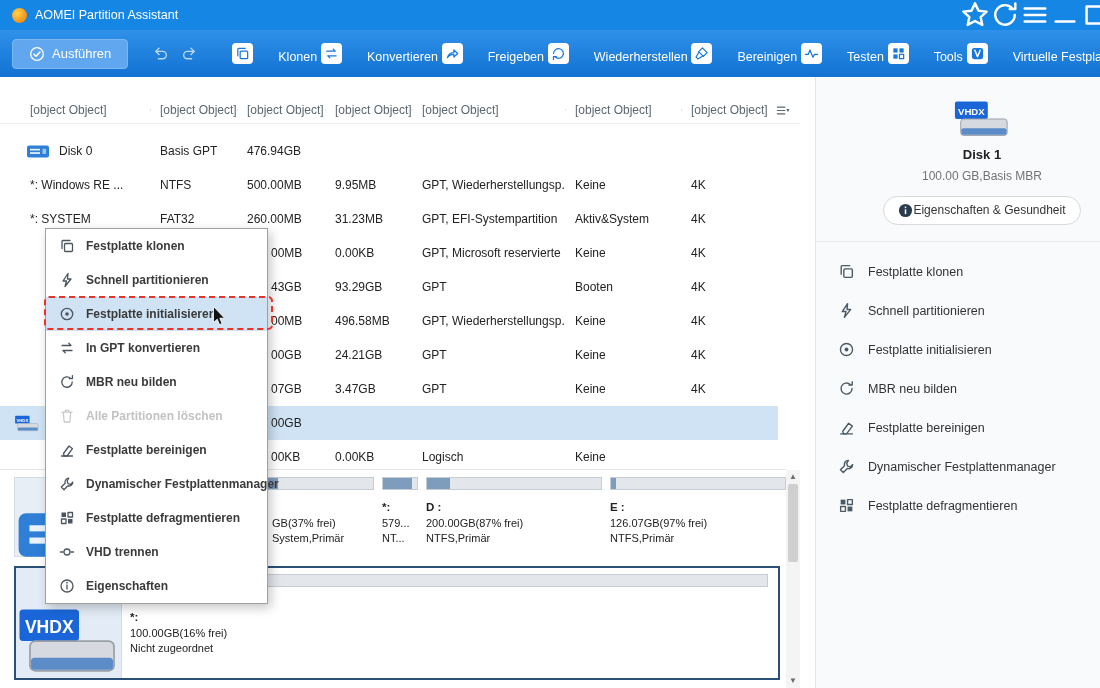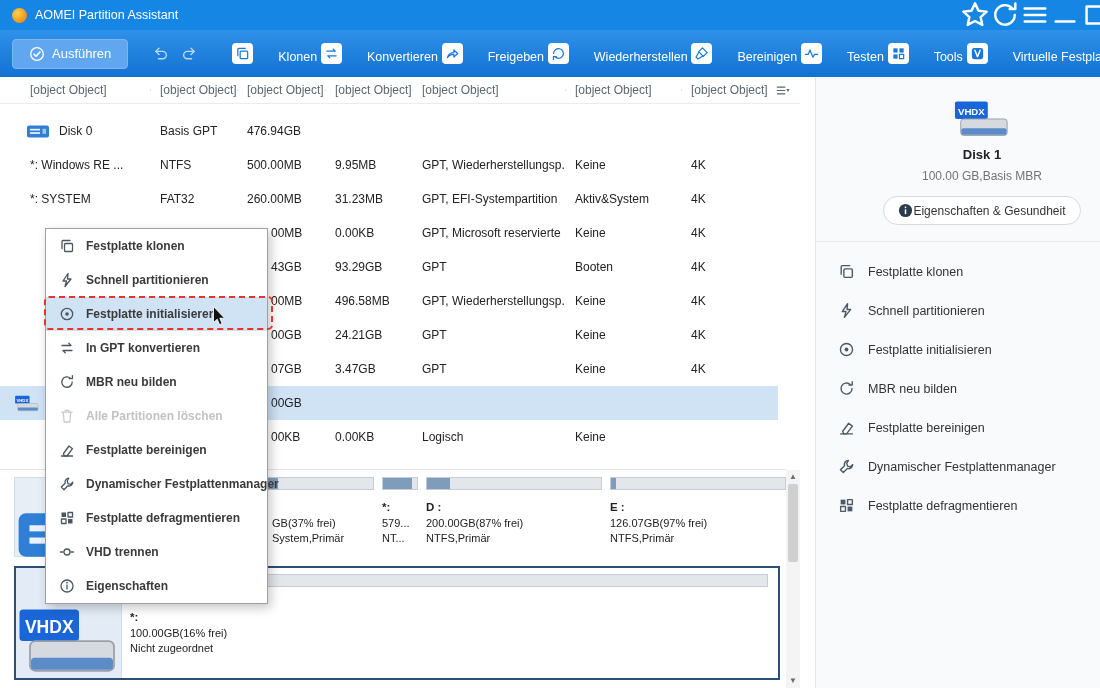--- a/index.html
+++ b/index.html
@@ -26,21 +26,21 @@
   .ur-ic{width:17px;height:17px;color:#cfe2f7;opacity:.9;}
   .tb-items{flex:1;display:flex;justify-content:space-between;margin:0 16px 0 34px;}
   .tb-item{display:flex;align-items:flex-end;gap:25px;font-size:12.5px;white-space:nowrap;}
   .tb-item .ib{width:21px;height:21px;background:#fff;border-radius:4px;color:#1677dc;
                display:flex;align-items:center;justify-content:center;box-sizing:border-box;padding:3px;}
   .ib svg,.tb-ic svg,.ur-ic svg,.dl-icon svg,.rp-icon svg,.row-icon svg{width:100%;height:100%;display:block;}
 
   
   .left-pane{position:absolute;left:0;top:77px;width:800px;bottom:0;background:#fff;}
   .thead{height:26px;display:grid;grid-template-columns:150px 87px 88px 87px 153px 116px 89px 1fr;
-         align-items:center;color:#5c6770;font-size:12px;border-bottom:1px solid #ececec;}
+         align-items:center;color:#5c6770;font-size:12px;border-bottom:1px solid #ececec;margin-top:20px;}
   .hc{position:relative;padding-left:10px;white-space:nowrap;overflow:hidden;}
   .hc:not(:first-child)::before{content:"";position:absolute;left:0;top:6px;bottom:6px;width:1px;background:#e3e3e3;}
   .thead .hc:first-child{padding-left:30px;}
   .hcfg{display:flex;justify-content:flex-end;padding-right:10px;color:#5c6770;}
   .hcfg svg{width:15px;height:15px;}
   .tbody{padding-top:10px;}
   .trow{display:grid;grid-template-columns:150px 87px 88px 87px 153px 116px 89px 1fr;height:34px;
         align-items:center;font-size:12px;color:#222;}
   .cell{padding-left:10px;white-space:nowrap;overflow:hidden;}
   .c-name{padding-left:30px;display:flex;align-items:center;gap:7px;}
@@ -78,21 +78,21 @@
   .sb-btn{height:14px;line-height:14px;}
   .sb-thumb{width:10px;height:78px;background:#cfcfcf;border-radius:2px;}
   .sb-space{flex:1;}
 
   
   .right-panel{position:absolute;left:815px;right:0;top:77px;bottom:0;background:#f8fafb;
                border-left:1px solid #e3e6e9;box-sizing:border-box;}
   .rp-icon{width:58px;height:40px;margin:22px auto 8px;}
   .rp-name{text-align:center;font-weight:bold;font-size:13px;color:#222;}
   .rp-info{text-align:center;font-size:12px;color:#737373;margin-top:7px;}
-  .rp-btn{margin:13px auto 0;display:flex;align-items:center;width:max-content;padding:6px 14px;
+  .rp-btn{margin:13px auto 0;display:flex;align-items:flex-start;width:max-content;padding:6px 14px;
           background:#fff;border:1px solid #d7dadd;border-radius:15px;font-size:12px;color:#333;}
   .rp-btn .ib{width:15px;height:15px;color:#2b3b4e;}
   .rp-divider{height:1px;background:#e7eaec;margin:16px 0 6px;}
   .rp-list{padding:4px 0 0 22px;}
   .rp-item{display:flex;align-items:center;gap:13px;height:39px;font-size:12.5px;color:#333;}
   .rp-item .ib{width:17px;height:17px;color:#4c5a66;}
 
   
   .ctx{position:absolute;left:45px;top:228px;width:223px;background:#fff;border:1px solid #a0a0a0;
        box-shadow:3px 4px 10px rgba(0,0,0,.22);z-index:40;box-sizing:border-box;}

